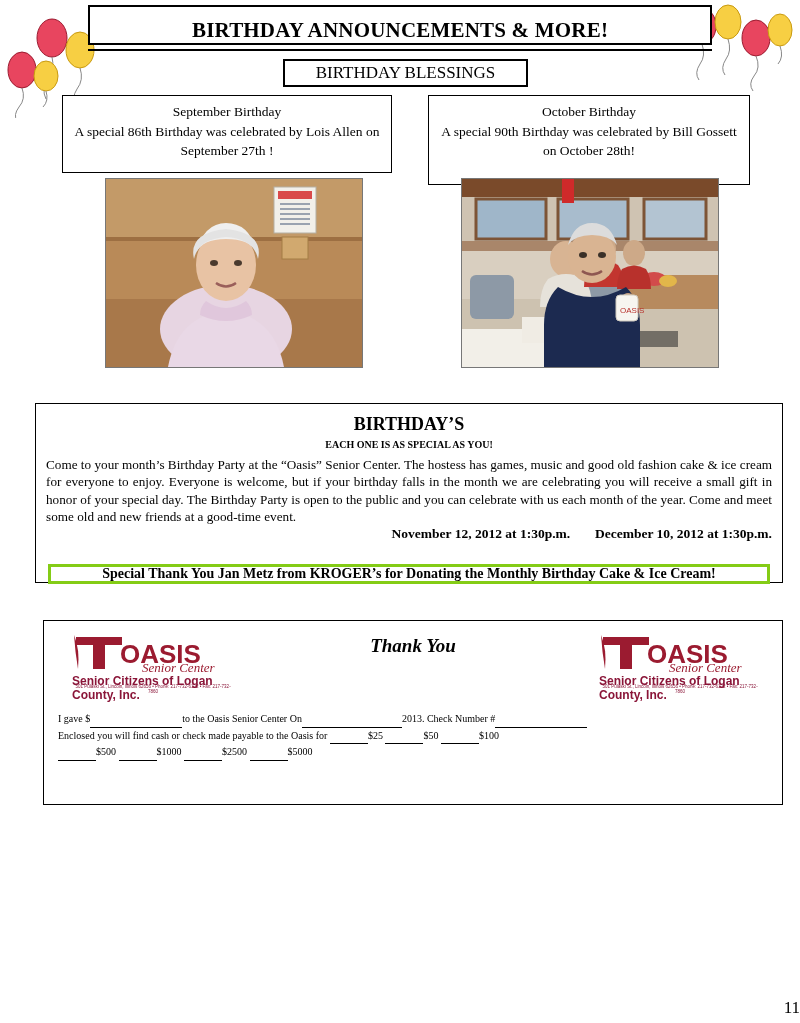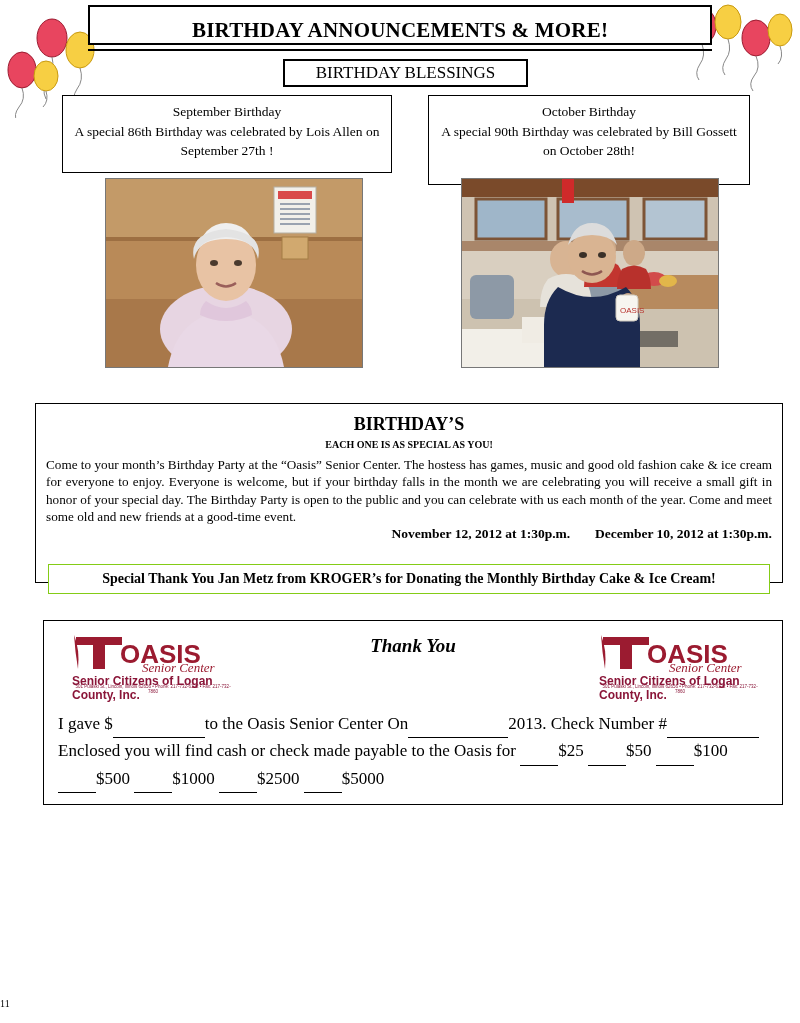--- a/index.html
+++ b/index.html
@@ -145,22 +145,22 @@
     font-size: 13.5px;
   }
   .main-box .party-dates .gap { display: inline-block; width: 18px; }
 
   
   .thanks-strip {
     position: absolute;
     left: 48px;
     top: 564px;
     width: 722px;
-    height: 30px;
-    border: 1px solid #84cc16;
+    height: 20px;
+    border: 3px solid #84cc16;
     box-sizing: border-box;
     display: flex;
     align-items: center;
     justify-content: center;
     font-weight: bold;
     font-size: 14px;
     background: #fff;
   }
 
   
@@ -212,37 +212,37 @@
     font-size: 4.5px;
     color: #8a1538;
     font-family: "Liberation Sans", sans-serif;
   }
   .donation .lines {
     position: absolute;
     left: 0;
     right: 0;
     top: 90px;
     padding: 0 14px;
-    font-size: 17px;
+    font-size: 10px;
     line-height: 1.55;
   }
   .donation .lines .u {
     text-decoration: none;
     border-bottom: 1px solid #000;
     display: inline-block;
   }
 
   
   .page-number {
     position: absolute;
     left: 0;
     right: 0;
     top: 998px;
-    text-align: left;
-    font-size: 10px;
+    text-align: right;
+    font-size: 17px;
   }
 </style>
 </head>
 <body>
 
 <div class="page">
 
   <div class="balloons left">
     <svg width="120" height="110" viewBox="0 0 120 110">
       <g>

